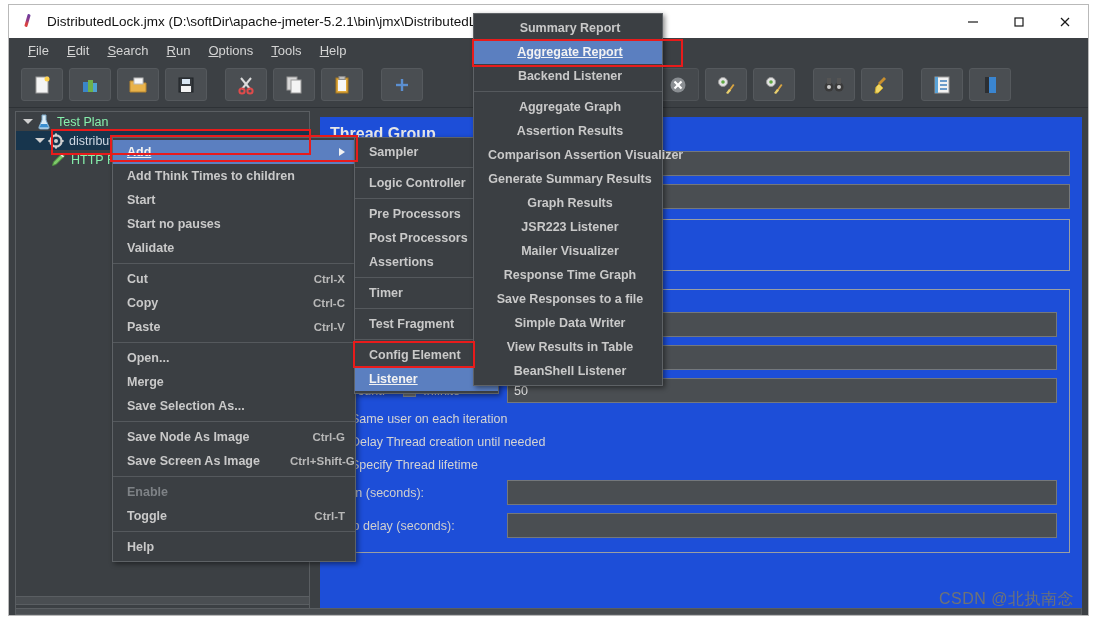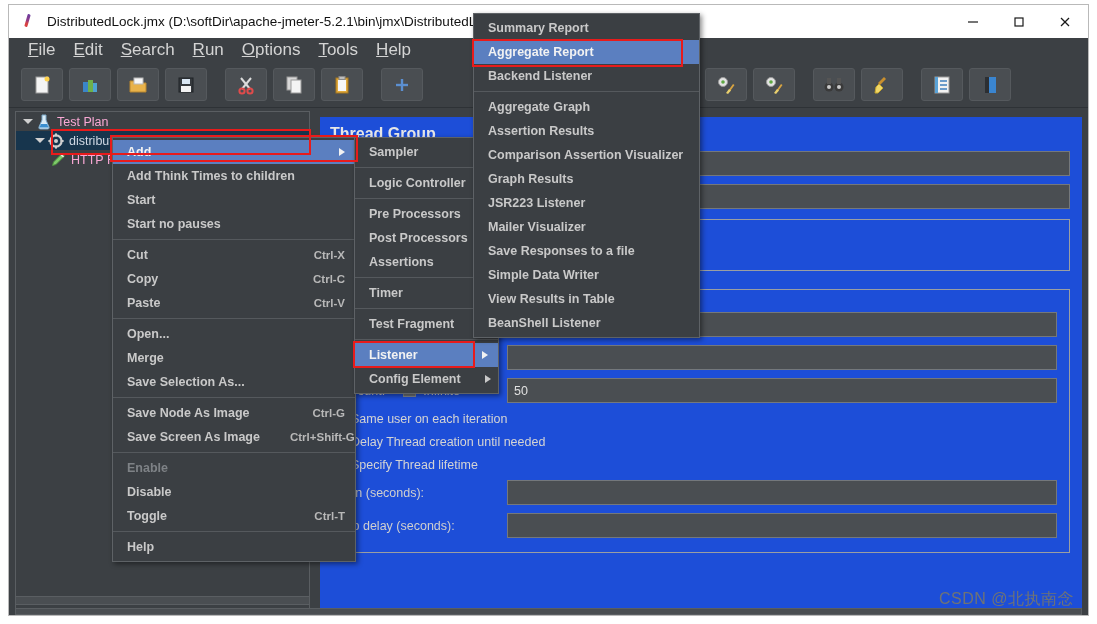--- a/index.html
+++ b/index.html
@@ -62,21 +62,21 @@
 
   
   .menubar {
     position: absolute; left: 0; top: 33px;
     width: 100%; height: 24px;
     background: #3c4044;
     display: flex; align-items: center;
     padding-left: 10px;
   }
   .menubar-item {
-    font-size: 17px;
+    font-size: 13px;
     color: #d4d4d4;
     padding: 2px 9px;
     white-space: nowrap;
   }
   .menubar-item .mn { text-decoration: underline; }
 
   
   .toolbar {
     position: absolute; left: 0; top: 57px;
     width: 100%; height: 46px;
@@ -106,21 +106,21 @@
   }
   .tree-pane {
     position: absolute; left: 6px; top: 3px;
     width: 295px; height: 498px;
     background: #3c4044;
     border: 1px solid #5a5e62;
     overflow: hidden;
   }
   .tree-row {
     height: 19px; display: flex; align-items: center;
-    font-size: 12.5px; color: #f9a8d4;
+    font-size: 12.5px; color: #86efac;
     padding-left: 6px; white-space: nowrap;
   }
   .tree-row.depth1 { padding-left: 18px; }
   .tree-row.depth2 { padding-left: 34px; }
   .tree-row.selected { background: #17354d; color: #cfd8e4; }
   .twisty {
     width: 11px; height: 11px; margin-right: 3px;
     position: relative; flex: 0 0 auto;
   }
   .twisty::after {
@@ -205,40 +205,40 @@
   }
   .menu-item {
     height: 24px;
     display: flex; align-items: center;
     font-size: 12.5px; font-weight: bold;
     color: #c9c9c9;
     padding: 0 10px 0 14px;
     white-space: nowrap;
     position: relative;
   }
-  .menu-item.hl { background: #5b7fc0; color: #f2f2f2; }
+  .menu-item.hl { background: #5b7fc0; color: #f2f2f2; text-decoration: underline; }
   .menu-item.disabled { color: #7e8286; }
   .mi-label { flex: 1 1 auto; }
   .mi-accel {
     font-size: 11.5px; font-weight: bold;
     color: #b8b8b8; margin-left: 30px;
   }
   .mi-arrow {
     margin-left: 24px;
     width: 0; height: 0;
     border-top: 4.5px solid transparent;
     border-bottom: 4.5px solid transparent;
     border-left: 6px solid #c9c9c9;
   }
   .menu-item.hl .mi-arrow { border-left-color: #f2f2f2; }
   .menu-sep { height: 1px; background: #55595d; margin: 3px 0; }
 
   #menu-main { left: 103px; top: 132px; width: 244px; z-index: 40; }
   #menu-add  { left: 345px; top: 132px; width: 145px; z-index: 45; }
-  #menu-listener { left: 464px; top: 8px; width: 227px; z-index: 50; }
+  #menu-listener { left: 464px; top: 8px; width: 190px; z-index: 50; text-align: center; }
 
   
   .redbox {
     position: absolute;
     border: 2px solid #e81b1b;
     z-index: 60;
     pointer-events: none;
   }
   #red-add { left: 101px; top: 130px; width: 248px; height: 27px; }
   #red-node { left: 42px; top: 124px; width: 260px; height: 26px; }
@@ -547,20 +547,23 @@
       </div>
       <div class="menu-item">
         <span class="mi-label">Add Think Times to children</span>
       </div>
       <div class="menu-item">
         <span class="mi-label">Start</span>
       </div>
       <div class="menu-item">
         <span class="mi-label">Start no pauses</span>
       </div>
+      <div class="menu-item">
+        <span class="mi-label">Validate</span>
+      </div>
       <div class="menu-sep"></div>
       <div class="menu-item">
         <span class="mi-label">Cut</span>
         <span class="mi-accel">Ctrl-X</span>
       </div>
       <div class="menu-item">
         <span class="mi-label">Copy</span>
         <span class="mi-accel">Ctrl-C</span>
       </div>
       <div class="menu-item">
@@ -584,23 +587,20 @@
       </div>
       <div class="menu-item">
         <span class="mi-label">Save Screen As Image</span>
         <span class="mi-accel">Ctrl+Shift-G</span>
       </div>
       <div class="menu-sep"></div>
       <div class="menu-item disabled">
         <span class="mi-label">Enable</span>
       </div>
       <div class="menu-item">
-        <span class="mi-label">Disable</span>
-      </div>
-      <div class="menu-item">
         <span class="mi-label">Toggle</span>
         <span class="mi-accel">Ctrl-T</span>
       </div>
       <div class="menu-sep"></div>
       <div class="menu-item">
         <span class="mi-label">Help</span>
       </div>
     </div>
 
     <div class="menu" id="menu-add">
@@ -630,28 +630,28 @@
       <div class="menu-item">
         <span class="mi-label">Timer</span>
         <span class="mi-arrow"></span>
       </div>
       <div class="menu-sep"></div>
       <div class="menu-item">
         <span class="mi-label">Test Fragment</span>
         <span class="mi-arrow"></span>
       </div>
       <div class="menu-sep"></div>
+      <div class="menu-item">
+        <span class="mi-label">Config Element</span>
+        <span class="mi-arrow"></span>
+      </div>
       <div class="menu-item hl">
         <span class="mi-label">Listener</span>
         <span class="mi-arrow"></span>
       </div>
-      <div class="menu-item">
-        <span class="mi-label">Config Element</span>
-        <span class="mi-arrow"></span>
-      </div>
     </div>
 
     <div class="menu" id="menu-listener">
       <div class="menu-item">
         <span class="mi-label">Summary Report</span>
       </div>
       <div class="menu-item hl">
         <span class="mi-label">Aggregate Report</span>
       </div>
       <div class="menu-item">
@@ -661,27 +661,33 @@
       <div class="menu-item">
         <span class="mi-label">Aggregate Graph</span>
       </div>
       <div class="menu-item">
         <span class="mi-label">Assertion Results</span>
       </div>
       <div class="menu-item">
         <span class="mi-label">Comparison Assertion Visualizer</span>
       </div>
       <div class="menu-item">
+        <span class="mi-label">Generate Summary Results</span>
+      </div>
+      <div class="menu-item">
         <span class="mi-label">Graph Results</span>
       </div>
       <div class="menu-item">
         <span class="mi-label">JSR223 Listener</span>
       </div>
       <div class="menu-item">
         <span class="mi-label">Mailer Visualizer</span>
+      </div>
+      <div class="menu-item">
+        <span class="mi-label">Response Time Graph</span>
       </div>
       <div class="menu-item">
         <span class="mi-label">Save Responses to a file</span>
       </div>
       <div class="menu-item">
         <span class="mi-label">Simple Data Writer</span>
       </div>
       <div class="menu-item">
         <span class="mi-label">View Results in Table</span>
       </div>

